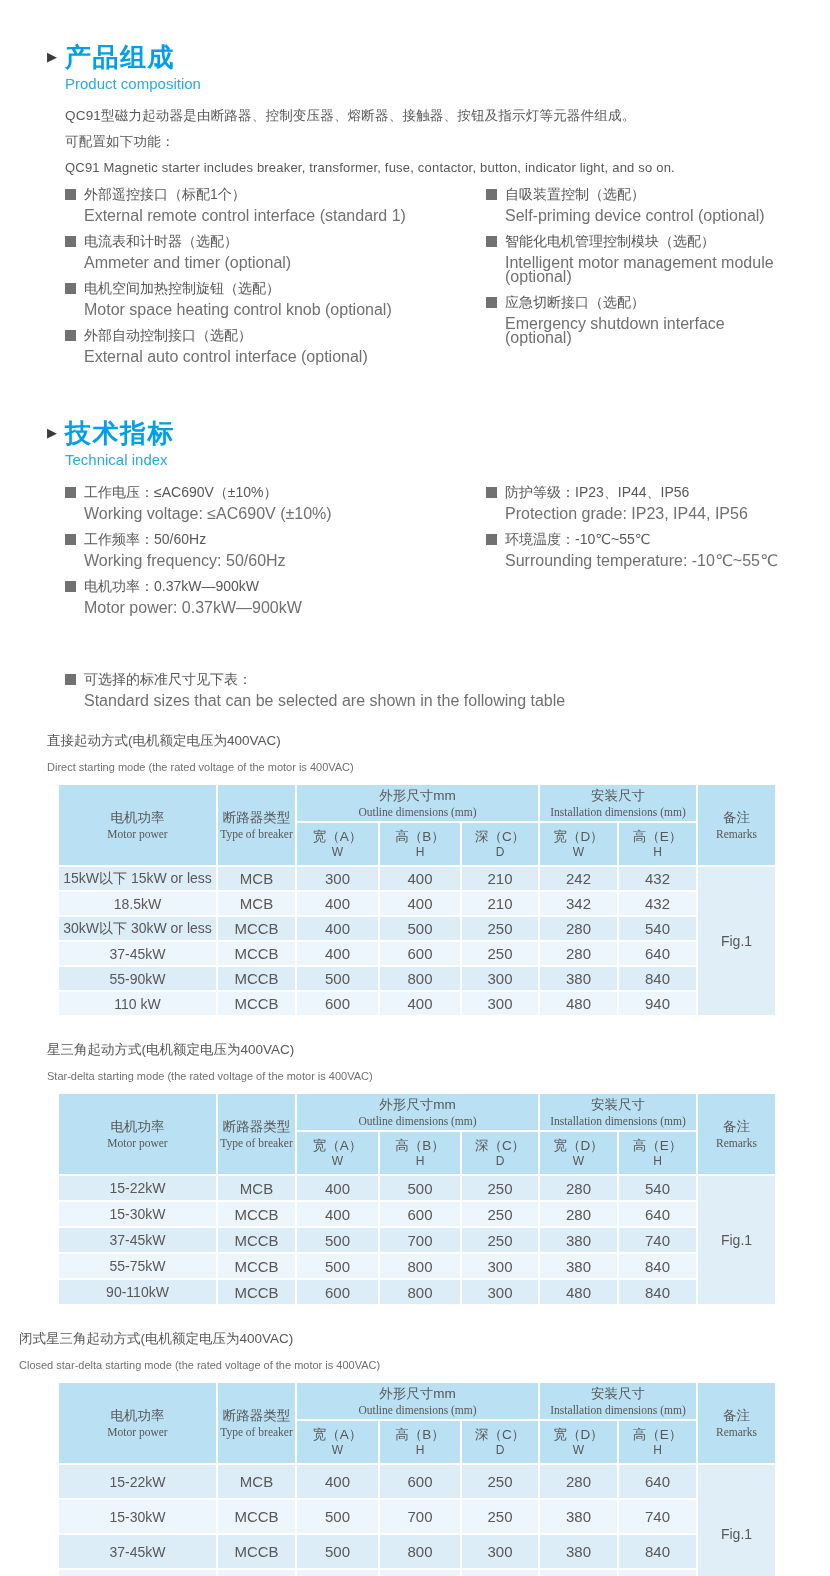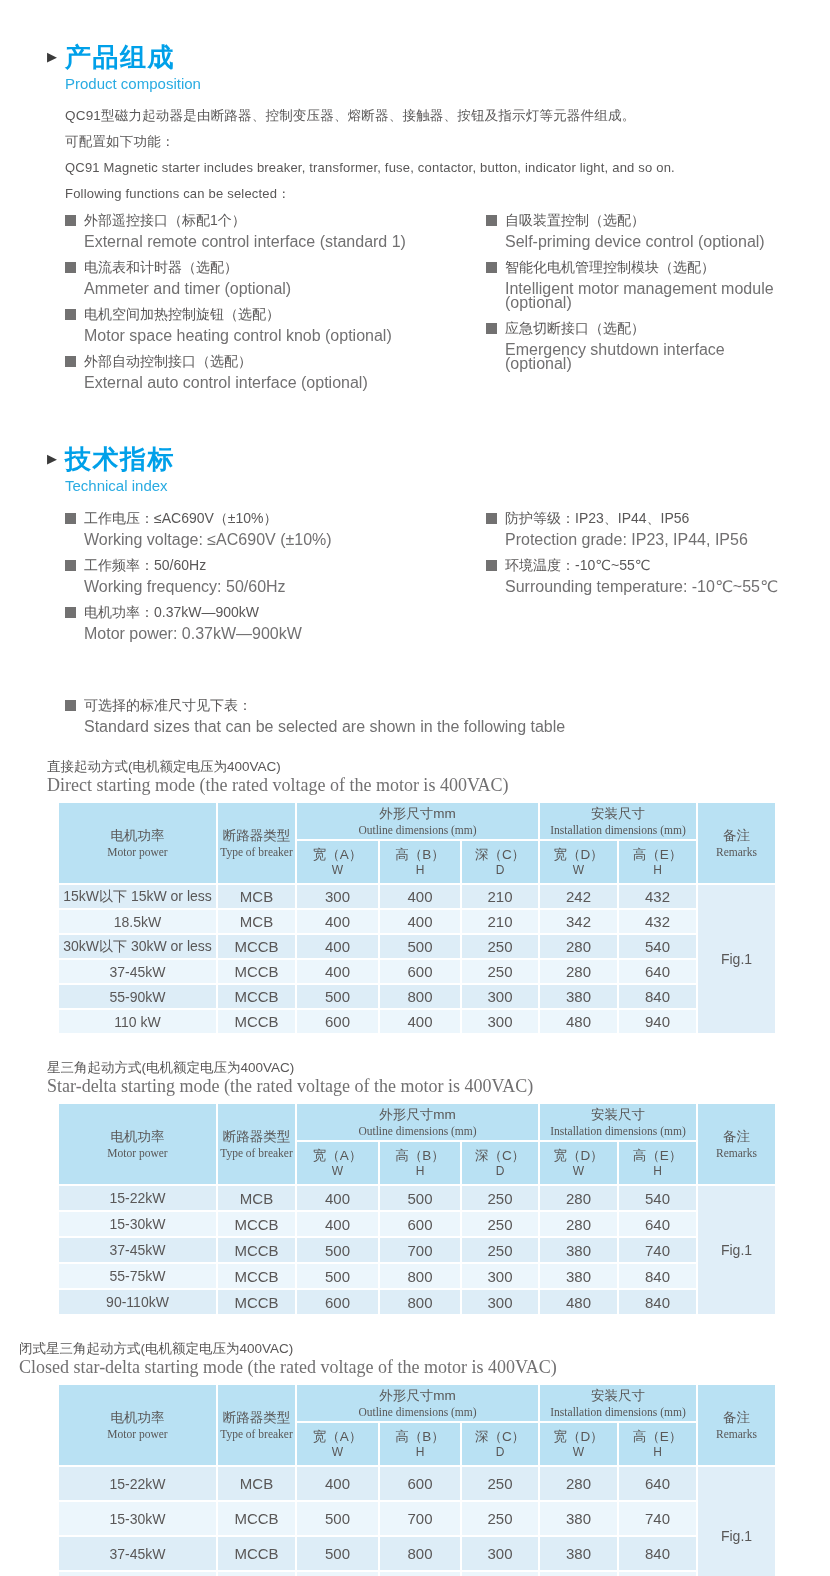--- a/index.html
+++ b/index.html
@@ -26,21 +26,21 @@
   .f-cn { font-size:14px; line-height:17px; color:#595757; display:flex; align-items:center; }
   .sq { display:inline-block; width:11px; height:11px; background:#727171; margin-right:8px; flex:0 0 11px; }
   .f-en { font-size:16px; line-height:14px; margin:6px 0 0 19px; color:#717071; }
 
   .gap-lg { height:44px; }
   .note-wrap { margin-left:18px; margin-top:46px; }
 
   
   .tablock { margin-top:24px; }
   .tcap-cn { font-size:13.5px; line-height:17px; color:#595757; }
-  .tcap-en { font-size:18px; line-height:16px; color:#717071; margin-top:2px;font-family:Liberation Serif, serif; }
+  .tcap-en { font-size:11px; line-height:16px; color:#717071; margin-top:10px; }
   .shift-left { margin-left:-28px; }
 
   table.spec { border-collapse:collapse; table-layout:fixed; width:718px; margin:8px 0 0 10px; }
   table.spec th, table.spec td { border:2px solid #ffffff; text-align:center; vertical-align:middle; }
   table.spec thead th { background:#b9e1f3; color:#595757; font-weight:normal; }
   .h-cn { font-size:13.5px; line-height:16px; }
   .h-en { font-size:11.5px; line-height:13px; margin-top:2px;font-family:Liberation Serif, serif; }
   .h-en2 { font-size:12px; line-height:13px; margin-top:1px; }
   tr.grp th { height:38px; }
   tr.subh th { height:44px; }
@@ -60,21 +60,20 @@
   <section>
     <div class="sec-head">
       <span class="arrow">▶</span>
       <h1 class="sec-title">产品组成</h1>
     </div>
     <div class="sec-sub">Product composition</div>
     <div class="sec-inner">
       <p class="para cn">QC91型磁力起动器是由断路器、控制变压器、熔断器、接触器、按钮及指示灯等元器件组成。</p>
       <p class="para cn">可配置如下功能：</p>
       <p class="para">QC91 Magnetic starter includes breaker, transformer, fuse, contactor, button, indicator light, and so on.</p>
-      <p class="para">Following functions can be selected：</p>
     </div>
     <div class="cols">
       <div class="col-l" id="features-left">
   <div class="feature">
     <div class="f-cn">
       <span class="sq"></span>
       <span class="f-cn-text">外部遥控接口（标配1个）</span>
     </div>
     <div class="f-en">External remote control interface (standard 1)</div>
   </div>

